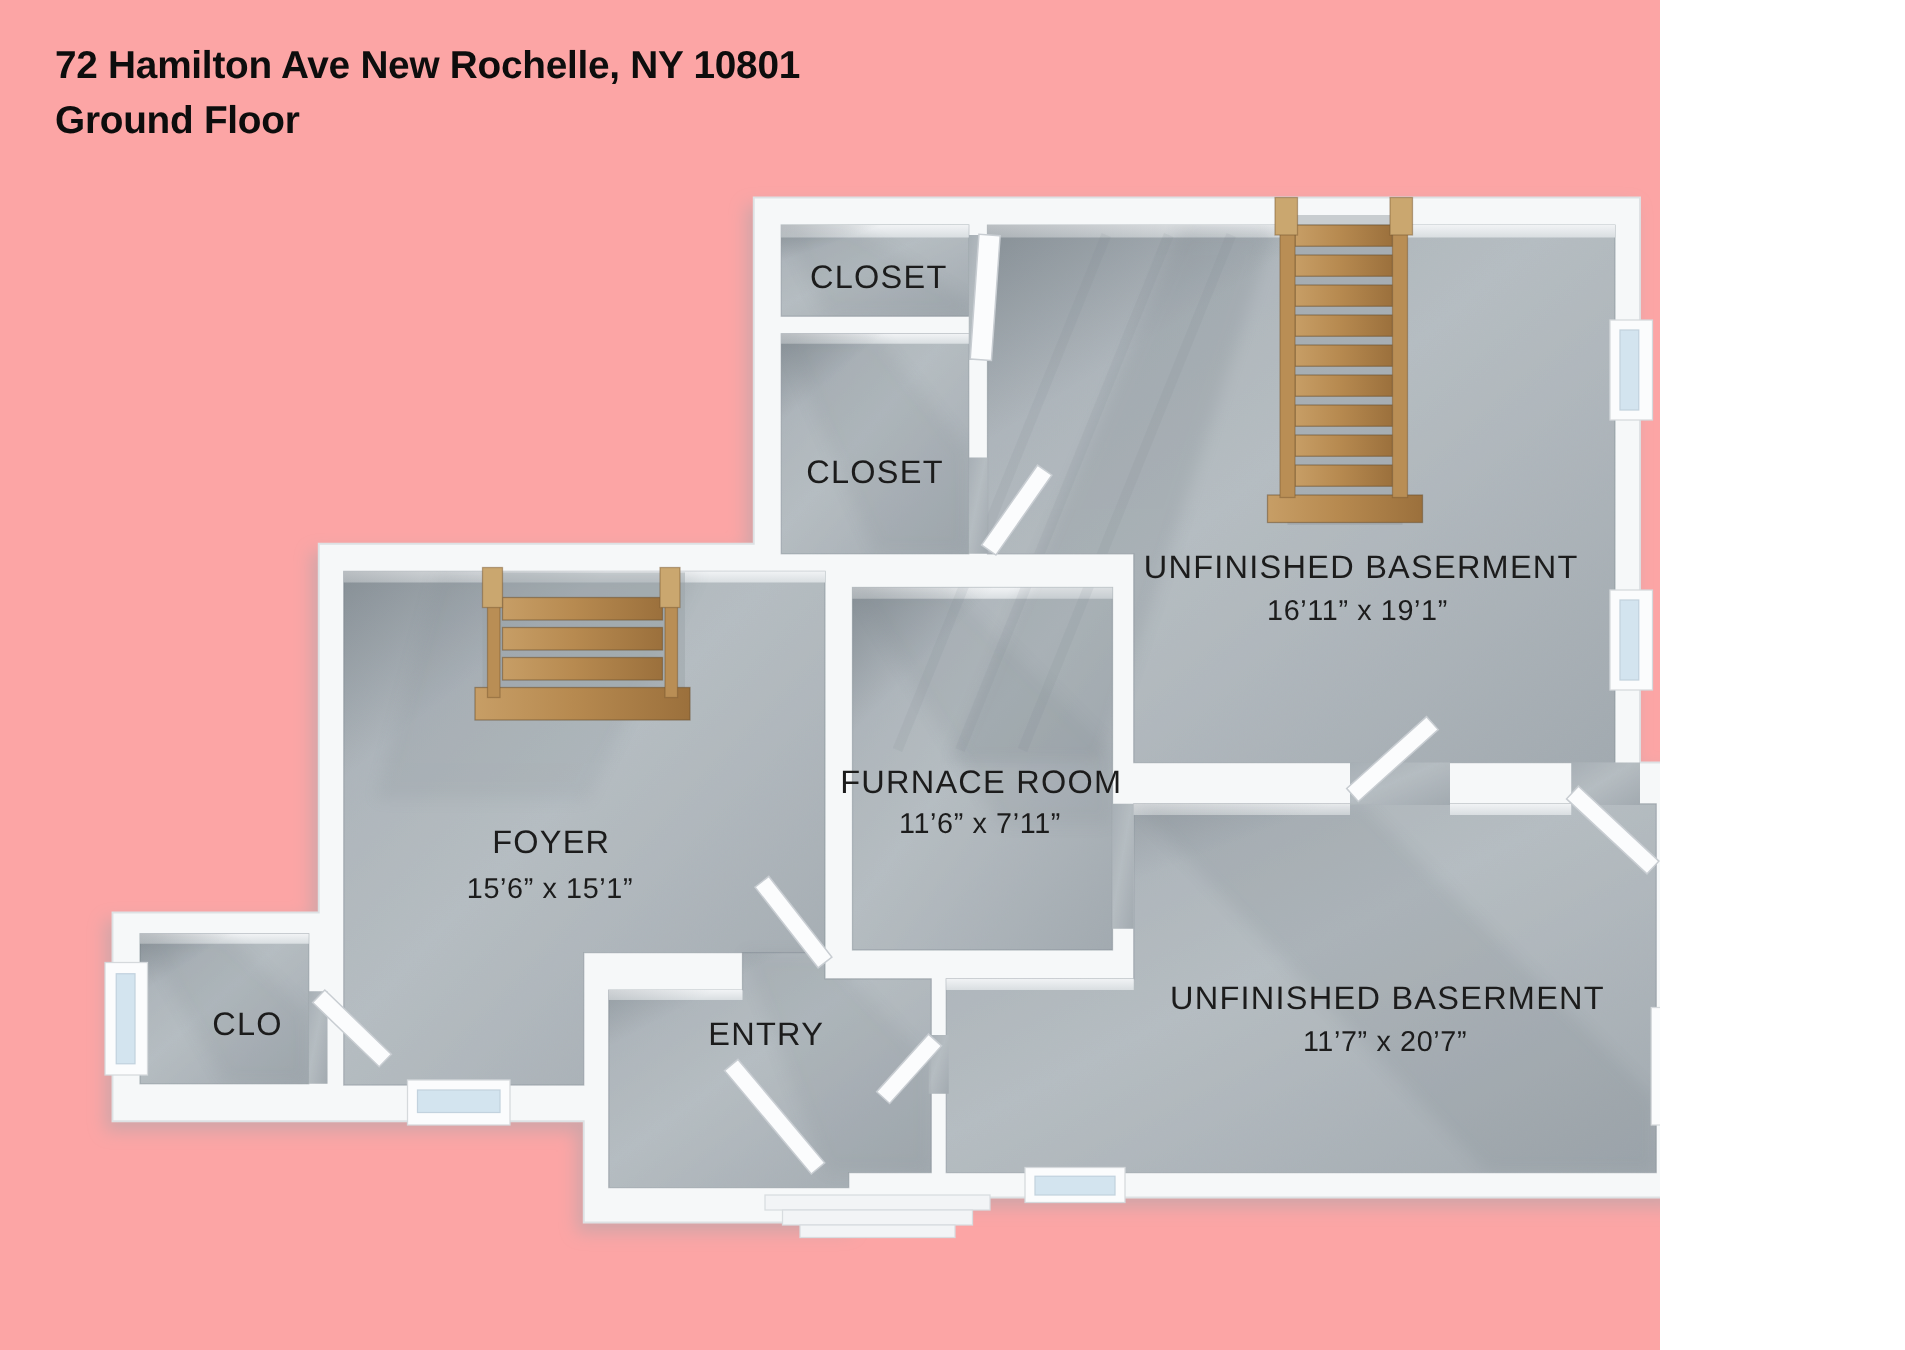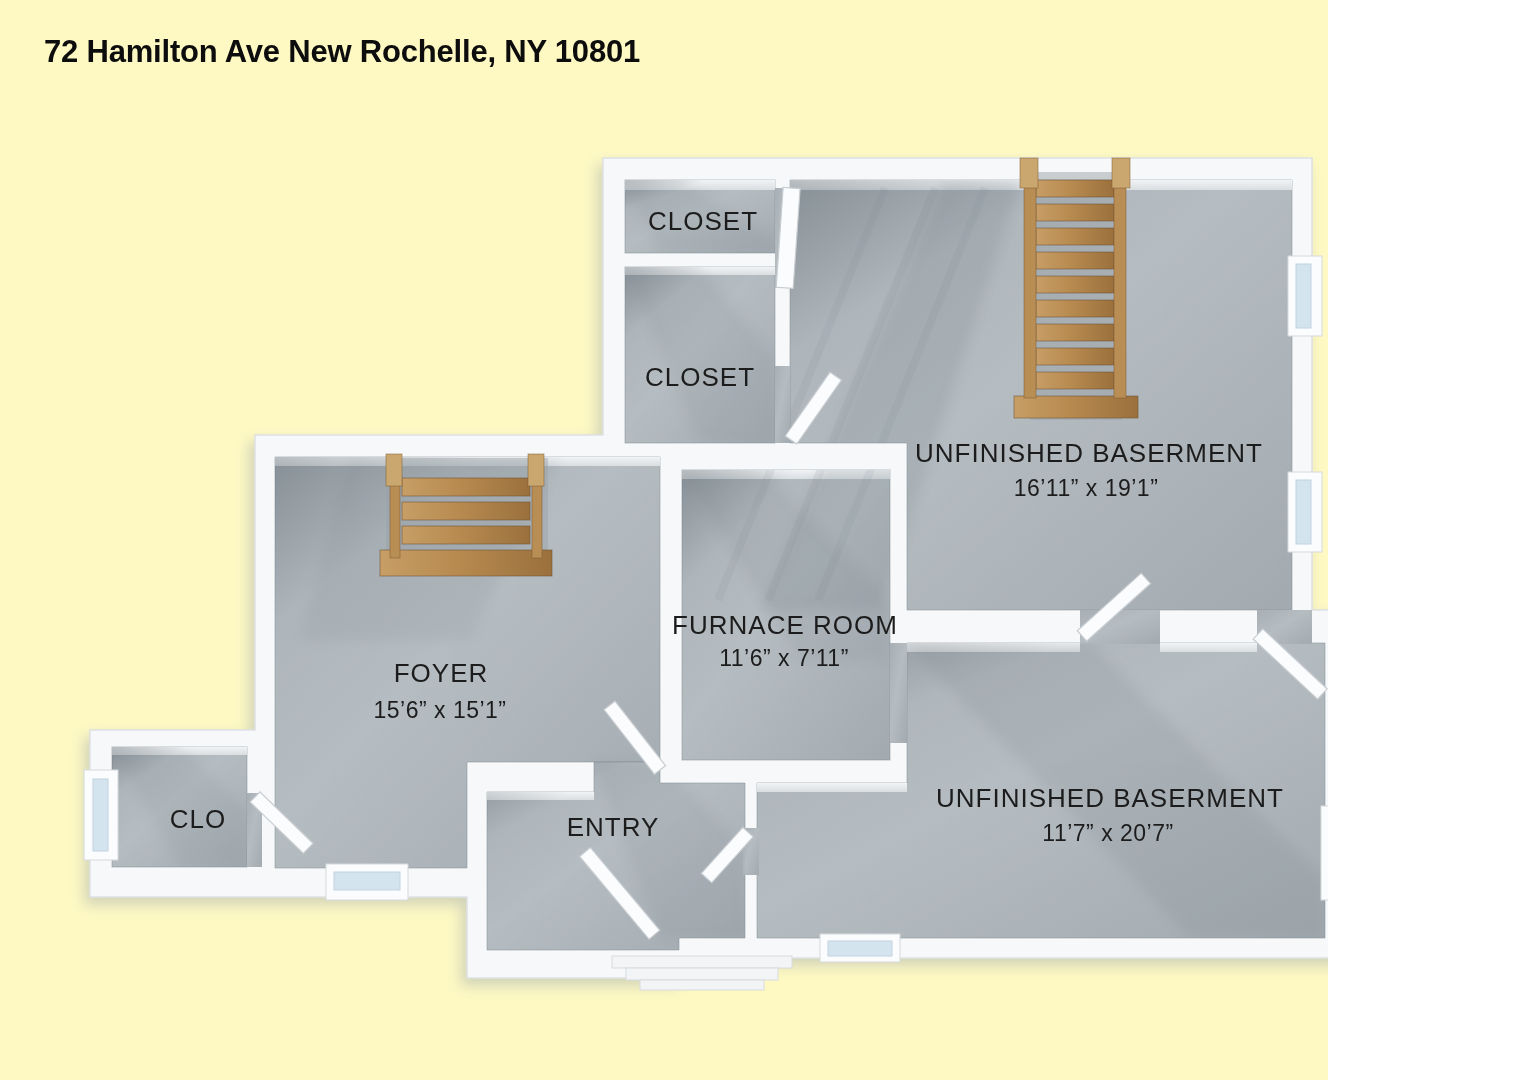--- a/index.html
+++ b/index.html
@@ -1,31 +1,32 @@
 <!DOCTYPE html>
 <html><head>
 <meta charset="utf-8">
 <style>
   html,body{margin:0;padding:0;background:#ffffff;}
-  .canvas{position:relative;width:1328px;height:1080px;background:#fef9c3;overflow:hidden;
+  .canvas{position:relative;width:1328px;height:1080px;background:#fca5a5;overflow:hidden;
           font-family:"Liberation Sans","DejaVu Sans",sans-serif;}
   .titleblock{position:absolute;left:44px;top:30px;color:#0d0d0d;z-index:5;}
   .titleblock .line{font-size:31px;font-weight:600;letter-spacing:-0.2px;line-height:44px;}
   svg{position:absolute;left:0;top:0;}
   svg text{font-family:"Liberation Sans","DejaVu Sans",sans-serif;fill:#1c1c1c;}
   .room-name{font-size:26px;letter-spacing:1px;}
   .room-dims{font-size:23px;letter-spacing:0.5px;}
 </style>
 </head>
 <body>
 
 <div class="canvas">
 
   <div class="titleblock">
     <div class="line">72 Hamilton Ave New Rochelle, NY 10801</div>
+    <div class="line">Ground Floor</div>
   </div>
 
   <svg width="1524" height="1080" viewBox="0 0 1524 1080">
     <defs>
       <linearGradient id="floorG" x1="0" y1="0" x2="1" y2="1">
         <stop offset="0" stop-color="#a7afb5"></stop>
         <stop offset="0.45" stop-color="#b6bdc2"></stop>
         <stop offset="1" stop-color="#a2aab0"></stop>
       </linearGradient>
       <linearGradient id="shadeNW" x1="0" y1="0" x2="0.55" y2="0.75">

